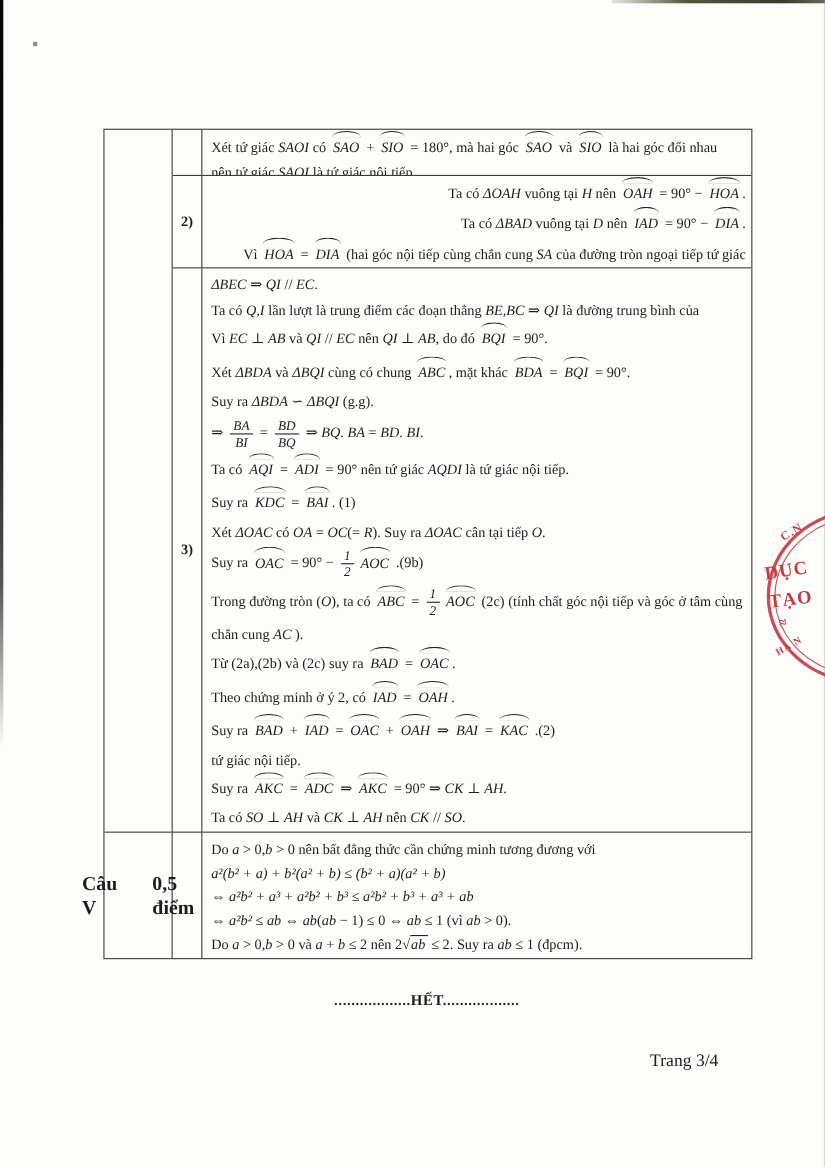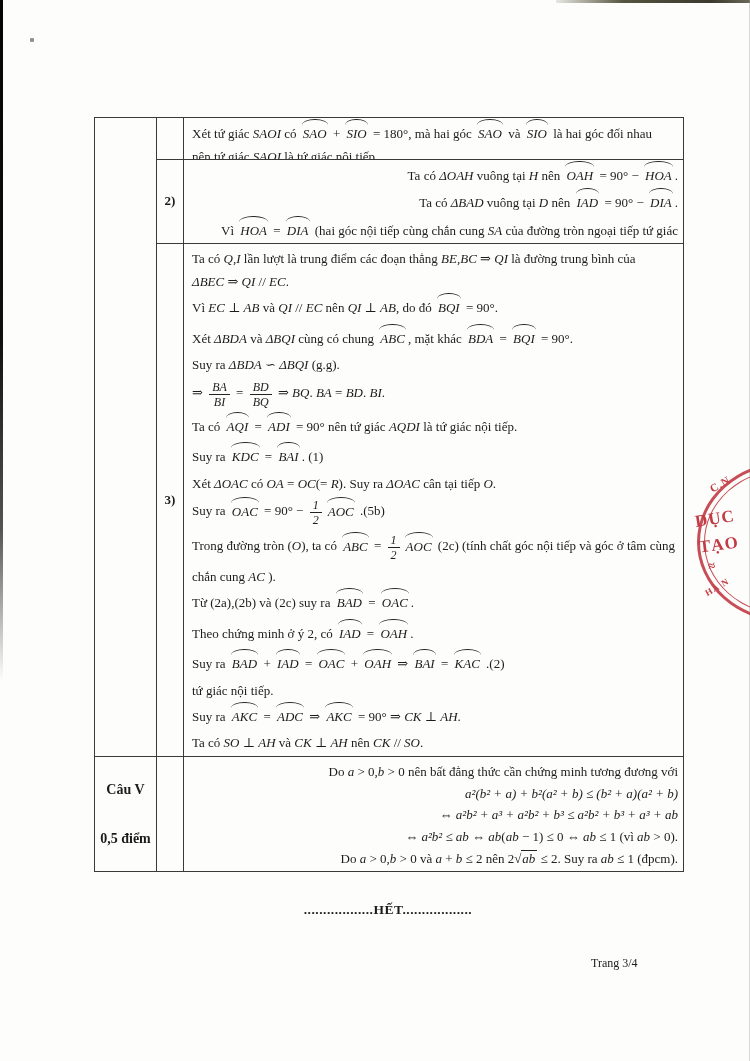--- a/index.html
+++ b/index.html
@@ -21,22 +21,22 @@
     position:absolute;left:94px;top:117px;width:588px;
     border:1.4px solid #3a3a3a;
     display:grid;
     grid-template-columns:62px 27px 1fr;
     grid-template-rows:42px 84px 513px 114px;
     font-size:13px;line-height:1.25;
   }
   .exam-table > div{box-sizing:border-box;min-width:0;}
   .label-span{grid-column:1;grid-row:1/4;border-right:1px solid #3a3a3a;border-bottom:1px solid #3a3a3a;}
   .label-cell{grid-column:1;grid-row:4;border-right:1px solid #3a3a3a;
-    display:flex;flex-direction:column;align-items:center;justify-content:center;
-    font-weight:bold;font-size:14px;gap:32px;}
+    display:flex;flex-direction:row;align-items:center;justify-content:center;
+    font-weight:bold;font-size:18px;gap:32px;}
   .part-cell{border-right:1px solid #3a3a3a;display:flex;align-items:center;justify-content:center;font-weight:bold;}
   .content-cell{grid-column:3;display:flex;flex-direction:column;justify-content:space-evenly;
     padding:1px 5px 1px 8px;overflow:hidden;}
   .rb{border-bottom:1px solid #3a3a3a;}
 
   
   .mline{white-space:nowrap;padding-top:3px;}
   .tx{font-style:normal;}
   .it{font-style:italic;}
   .ang{font-style:italic;position:relative;display:inline-block;padding:4px 1px;margin:0 2px;}
@@ -45,21 +45,21 @@
   .frac{display:inline-flex;flex-direction:column;align-items:center;vertical-align:middle;
     font-style:italic;margin:0 3px;font-size:12px;}
   .frac .num{line-height:14px;padding:0 3px;border-bottom:1px solid #222;}
   .frac .den{line-height:14px;padding:0 3px;}
   .sqrt .rsign{font-style:normal;}
   .sqrt .rad{font-style:italic;border-top:1px solid #222;padding:0 2px 0 1px;}
 
   
   .end-mark{position:absolute;left:94px;top:886px;width:588px;text-align:center;
     font-weight:bold;font-size:13.5px;letter-spacing:.5px;margin-top:16px;}
-  .page-num{position:absolute;left:591px;top:956px;font-size:12px;}
+  .page-num{position:absolute;left:591px;top:956px;font-size:16px;}
 
   
   .stamp{position:absolute;top:452px;right:0;width:58px;height:178px;overflow:hidden;font-weight:bold;}
   .stamp-ring{position:absolute;left:5px;top:10px;width:172px;height:154px;
     border:3px solid currentColor;border-radius:50%;opacity:.9;}
   .stamp-ring::before{content:"";position:absolute;inset:4px;border:1.5px solid currentColor;border-radius:50%;}
   .stamp span{position:absolute;display:block;}
   .stamp-arc{left:17px;top:26px;font-size:11px;transform:rotate(-30deg);letter-spacing:1px;}
   .stamp-w1{left:3px;top:57px;font-size:17px;transform:rotate(-9deg);letter-spacing:1px;}
   .stamp-w2{left:7px;top:83px;font-size:17px;transform:rotate(-7deg);letter-spacing:1px;}
@@ -87,58 +87,58 @@
 
     <div class="part-cell rb" style="grid-column:2;grid-row:2;">2)</div>
     <div class="content-cell rb" style="grid-row:2;align-items:flex-end;">
         <div class="mline"><span class="tx">Ta có </span><span class="it">ΔOAH</span><span class="tx"> vuông tại </span><span class="it">H</span><span class="tx"> nên </span><span class="ang">OAH</span><span class="tx"> = 90° − </span><span class="ang">HOA</span><span class="tx">.</span></div>
         <div class="mline"><span class="tx">Ta có </span><span class="it">ΔBAD</span><span class="tx"> vuông tại </span><span class="it">D</span><span class="tx"> nên </span><span class="ang">IAD</span><span class="tx"> = 90° − </span><span class="ang">DIA</span><span class="tx">.</span></div>
         <div class="mline"><span class="tx">Vì </span><span class="ang">HOA</span><span class="tx"> = </span><span class="ang">DIA</span><span class="tx"> (hai góc nội tiếp cùng chắn cung </span><span class="it">SA</span><span class="tx"> của đường tròn ngoại tiếp tứ giác</span></div>
       </div>
 
     <div class="part-cell rb" style="grid-column:2;grid-row:3;">3)</div>
     <div class="content-cell rb" style="grid-row:3;">
+        <div class="mline"><span class="it">ΔBEC</span><span class="tx"> ⇒ </span><span class="it">QI</span><span class="tx"> // </span><span class="it">EC</span><span class="tx">.</span></div>
         <div class="mline"><span class="tx">Ta có </span><span class="it">Q,I</span><span class="tx"> lần lượt là trung điểm các đoạn thẳng </span><span class="it">BE,BC</span><span class="tx"> ⇒ </span><span class="it">QI</span><span class="tx"> là đường trung bình của</span></div>
-        <div class="mline"><span class="it">ΔBEC</span><span class="tx"> ⇒ </span><span class="it">QI</span><span class="tx"> // </span><span class="it">EC</span><span class="tx">.</span></div>
         <div class="mline"><span class="tx">Vì </span><span class="it">EC</span><span class="tx"> ⊥ </span><span class="it">AB</span><span class="tx"> và </span><span class="it">QI</span><span class="tx"> // </span><span class="it">EC</span><span class="tx"> nên </span><span class="it">QI</span><span class="tx"> ⊥ </span><span class="it">AB</span><span class="tx">, do đó </span><span class="ang">BQI</span><span class="tx"> = 90°.</span></div>
         <div class="mline"><span class="tx">Xét </span><span class="it">ΔBDA</span><span class="tx"> và </span><span class="it">ΔBQI</span><span class="tx"> cùng có chung </span><span class="ang">ABC</span><span class="tx">, mặt khác </span><span class="ang">BDA</span><span class="tx"> = </span><span class="ang">BQI</span><span class="tx"> = 90°.</span></div>
         <div class="mline"><span class="tx">Suy ra </span><span class="it">ΔBDA</span><span class="tx"> ∽ </span><span class="it">ΔBQI</span><span class="tx"> (g.g).</span></div>
         <div class="mline"><span class="tx">⇒ </span><span class="frac">
             <span class="num">BA</span>
             <span class="den">BI</span>
           </span><span class="tx"> = </span><span class="frac">
             <span class="num">BD</span>
             <span class="den">BQ</span>
           </span><span class="tx"> ⇒ </span><span class="it">BQ</span><span class="tx">. </span><span class="it">BA</span><span class="tx"> = </span><span class="it">BD</span><span class="tx">. </span><span class="it">BI</span><span class="tx">.</span></div>
         <div class="mline"><span class="tx">Ta có </span><span class="ang">AQI</span><span class="tx"> = </span><span class="ang">ADI</span><span class="tx"> = 90° nên tứ giác </span><span class="it">AQDI</span><span class="tx"> là tứ giác nội tiếp.</span></div>
         <div class="mline"><span class="tx">Suy ra </span><span class="ang">KDC</span><span class="tx"> = </span><span class="ang">BAI</span><span class="tx">. (1)</span></div>
         <div class="mline"><span class="tx">Xét </span><span class="it">ΔOAC</span><span class="tx"> có </span><span class="it">OA</span><span class="tx"> = </span><span class="it">OC</span><span class="tx">(= </span><span class="it">R</span><span class="tx">). Suy ra </span><span class="it">ΔOAC</span><span class="tx"> cân tại tiếp </span><span class="it">O</span><span class="tx">.</span></div>
         <div class="mline"><span class="tx">Suy ra </span><span class="ang">OAC</span><span class="tx"> = 90° − </span><span class="frac">
             <span class="num">1</span>
             <span class="den">2</span>
-          </span><span class="ang">AOC</span><span class="tx"> .(5b)</span></div>
+          </span><span class="ang">AOC</span><span class="tx"> .(9b)</span></div>
         <div class="mline"><span class="tx">Trong đường tròn (</span><span class="it">O</span><span class="tx">), ta có </span><span class="ang">ABC</span><span class="tx"> = </span><span class="frac">
             <span class="num">1</span>
             <span class="den">2</span>
           </span><span class="ang">AOC</span><span class="tx"> (2c) (tính chất góc nội tiếp và góc ở tâm cùng</span></div>
         <div class="mline"><span class="tx">chắn cung </span><span class="it">AC</span><span class="tx"> ).</span></div>
         <div class="mline"><span class="tx">Từ (2a),(2b) và (2c) suy ra </span><span class="ang">BAD</span><span class="tx"> = </span><span class="ang">OAC</span><span class="tx">.</span></div>
         <div class="mline"><span class="tx">Theo chứng minh ở ý 2, có </span><span class="ang">IAD</span><span class="tx"> = </span><span class="ang">OAH</span><span class="tx">.</span></div>
         <div class="mline"><span class="tx">Suy ra </span><span class="ang">BAD</span><span class="tx"> + </span><span class="ang">IAD</span><span class="tx"> = </span><span class="ang">OAC</span><span class="tx"> + </span><span class="ang">OAH</span><span class="tx"> ⇒ </span><span class="ang">BAI</span><span class="tx"> = </span><span class="ang">KAC</span><span class="tx"> .(2)</span></div>
         <div class="mline"><span class="tx">tứ giác nội tiếp.</span></div>
         <div class="mline"><span class="tx">Suy ra </span><span class="ang">AKC</span><span class="tx"> = </span><span class="ang">ADC</span><span class="tx"> ⇒ </span><span class="ang">AKC</span><span class="tx"> = 90° ⇒ </span><span class="it">CK</span><span class="tx"> ⊥ </span><span class="it">AH</span><span class="tx">.</span></div>
         <div class="mline"><span class="tx">Ta có </span><span class="it">SO</span><span class="tx"> ⊥ </span><span class="it">AH</span><span class="tx"> và </span><span class="it">CK</span><span class="tx"> ⊥ </span><span class="it">AH</span><span class="tx"> nên </span><span class="it">CK</span><span class="tx"> // </span><span class="it">SO</span><span class="tx">.</span></div>
       </div>
 
     <div class="label-cell">
       <span>Câu V</span>
       <span>0,5 điểm</span>
     </div>
     <div class="part-cell" style="grid-column:2;grid-row:4;"></div>
-    <div class="content-cell" style="grid-row:4;text-align:right;">
+    <div class="content-cell" style="grid-row:4;">
         <div class="mline"><span class="tx">Do </span><span class="it">a</span><span class="tx"> &gt; 0,</span><span class="it">b</span><span class="tx"> &gt; 0 nên bất đẳng thức cần chứng minh tương đương với</span></div>
         <div class="mline"><span class="it">a²(b² + a) + b²(a² + b) ≤ (b² + a)(a² + b)</span></div>
         <div class="mline"><span class="tx">⇔ </span><span class="it">a²b² + a³ + a²b² + b³ ≤ a²b² + b³ + a³ + ab</span></div>
         <div class="mline"><span class="tx">⇔ </span><span class="it">a²b² ≤ ab</span><span class="tx"> ⇔ </span><span class="it">ab</span><span class="tx">(</span><span class="it">ab</span><span class="tx"> − 1) ≤ 0 ⇔ </span><span class="it">ab</span><span class="tx"> ≤ 1 (vì </span><span class="it">ab</span><span class="tx"> &gt; 0).</span></div>
         <div class="mline"><span class="tx">Do </span><span class="it">a</span><span class="tx"> &gt; 0,</span><span class="it">b</span><span class="tx"> &gt; 0 và </span><span class="it">a</span><span class="tx"> + </span><span class="it">b</span><span class="tx"> ≤ 2 nên 2</span><span class="sqrt"><span class="rsign">√</span><span class="rad">ab</span></span><span class="tx"> ≤ 2. Suy ra </span><span class="it">ab</span><span class="tx"> ≤ 1 (đpcm).</span></div>
       </div>
   </div>
 
   <div class="end-mark">..................HẾT..................</div>
   <div class="page-num">Trang 3/4</div>

